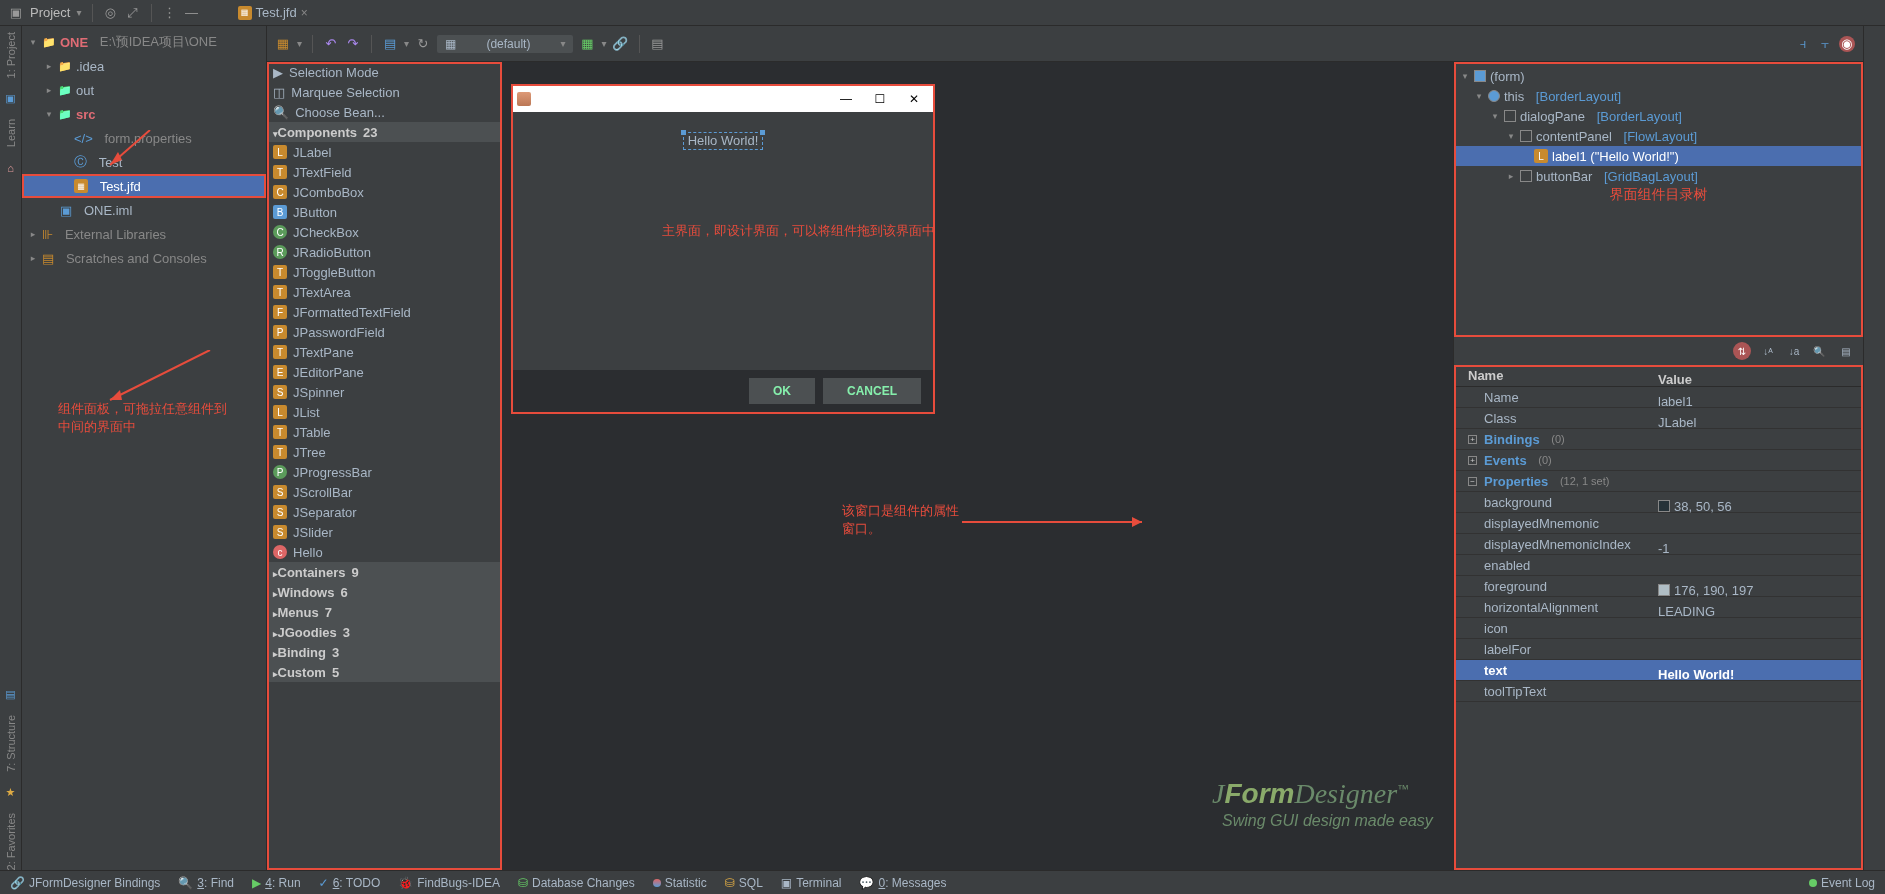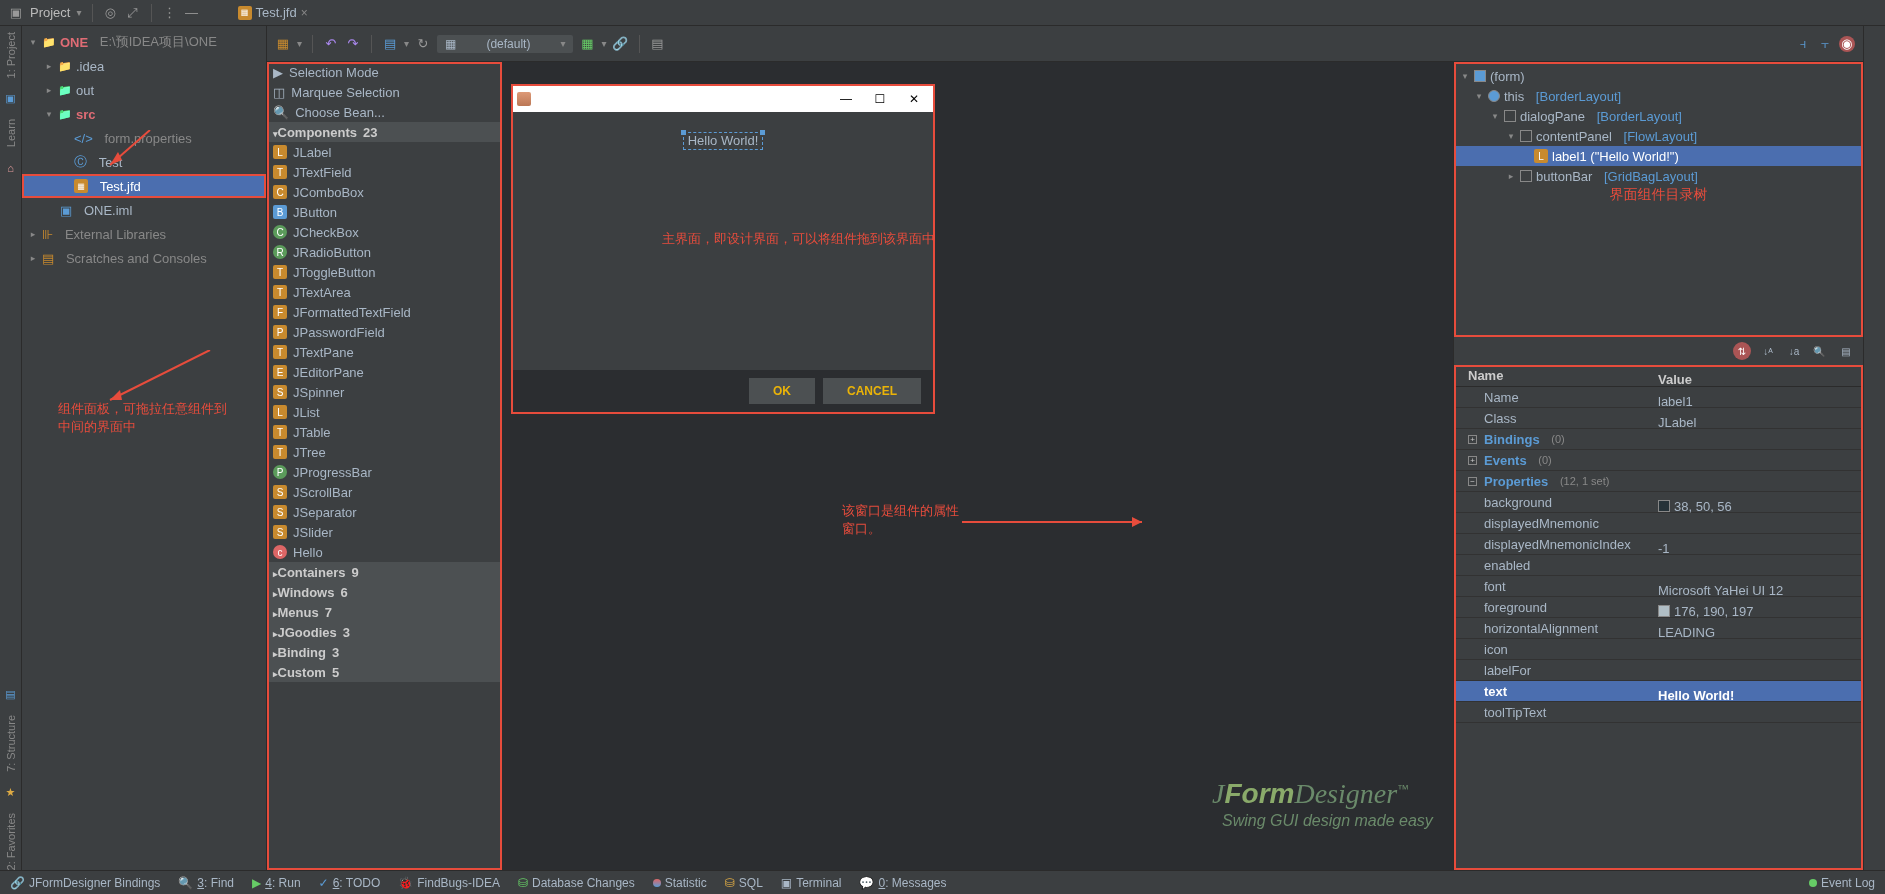--- a/index.html
+++ b/index.html
@@ -50,21 +50,21 @@
 .design-frame { position:absolute; left:11px; top:24px; width:420px; height:326px; outline:2px solid #e74c3c; }
 .df-title { height:26px; background:#fff; display:flex; align-items:center; padding:0 4px; gap:4px; }
 .df-title .wicon { width:14px; height:14px; background:linear-gradient(#d97,#b75); border-radius:2px; }
 .df-title .spacer { flex:1; }
 .df-title .wbtn { width:30px; text-align:center; color:#000; font-size:12px; }
 .df-body { position:absolute; top:26px; left:0; right:0; bottom:42px; background:#3c3f41; display:flex; justify-content:center; padding-top:20px; }
 .hello { color:#a9b7c6; border:1px dashed #5b9bd5; padding:0 4px; position:relative; height:18px; }
 .hello::before,.hello::after { content:""; position:absolute; width:5px; height:5px; background:#5b9bd5; top:-3px; }
 .hello::before { left:-3px; } .hello::after { right:-3px; }
 .df-buttons { position:absolute; bottom:8px; right:12px; display:flex; gap:8px; }
-.df-btn { background:#4c5052; color:#eab308; padding:6px 24px; font-size:12px; font-weight:bold; }
+.df-btn { background:#4c5052; color:#86efac; padding:6px 24px; font-size:12px; font-weight:bold; }
 
 .anno { position:absolute; color:#e74c3c; font-size:13px; }
 .arrow-svg { position:absolute; }
 
 .right-pane { width:410px; background:#3c3f41; border-left:1px solid #2b2b2b; display:flex; flex-direction:column; }
 .struct { height:275px; outline:2px solid #e74c3c; outline-offset:-2px; padding:4px 0; }
 .str-row { display:flex; align-items:center; height:20px; gap:4px; white-space:nowrap; padding-left:6px; }
 .str-row.sel { background:#4b6eaf; color:#fff; }
 .lay { color:#5b9bd5; }
 .sicon { width:12px; height:12px; border:1px solid #888; }
@@ -328,21 +328,21 @@
             <span class="wbtn">✕</span>
           </div>
           <div class="df-body">
             <span class="hello">Hello World!</span>
           </div>
           <div class="df-buttons">
             <div class="df-btn">OK</div>
             <div class="df-btn">CANCEL</div>
           </div>
         </div>
-        <div class="anno" style="left:160px; top:168px; width:280px">主界面，即设计界面，可以将组件拖到该界面中</div>
+        <div class="anno" style="left:160px; top:160px; width:280px">主界面，即设计界面，可以将组件拖到该界面中</div>
         <div class="anno" style="left:340px; top:440px; width:120px">该窗口是组件的属性窗口。</div>
         <svg class="arrow-svg" style="left:460px; top:450px" width="190" height="20">
             <line x1="0" y1="10" x2="180" y2="10" stroke="#e74c3c" stroke-width="2"></line>
             <polygon points="180,10 170,5 170,15" fill="#e74c3c"></polygon>
           </svg>
         <div class="jfd-logo">J<b>Form</b>Designer<sup style="font-size:12px">™</sup></div>
         <div class="jfd-sub">Swing GUI design made easy</div>
       </div>
 
       <div class="right-pane">
@@ -408,24 +408,20 @@
             </div>
           <div class="prop-row">
               <span class="pname i2">displayedMnemonicIndex</span>
               <span class="pval">-1</span>
             </div>
           <div class="prop-row">
               <span class="pname i2">enabled</span>
               <span class="pval"></span>
             </div>
           <div class="prop-row">
-              <span class="pname i2">font</span>
-              <span class="pval">Microsoft YaHei UI 12</span>
-            </div>
-          <div class="prop-row">
               <span class="pname i2">foreground</span>
               <span class="pval">
                 <span class="swatch" style="background:#b0bec5"></span>
                 <span>176, 190, 197</span>
               </span>
             </div>
           <div class="prop-row">
               <span class="pname i2">horizontalAlignment</span>
               <span class="pval">LEADING</span>
             </div>

